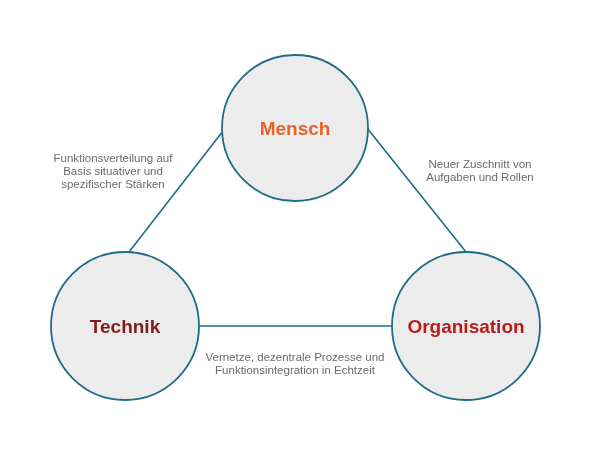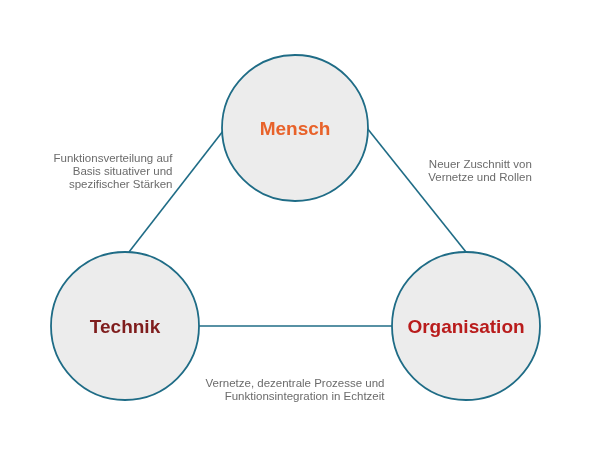--- a/index.html
+++ b/index.html
@@ -1,19 +1,19 @@
 <!DOCTYPE html>
 <html><head>
 <meta charset="utf-8">
 <style>
   html, body { margin: 0; padding: 0; background: #ffffff; }
   body { width: 600px; height: 465px; position: relative; overflow: hidden; font-family: "Liberation Sans", sans-serif; }
   svg { position: absolute; left: 0; top: 0; }
   .node-label { position: absolute; font-family: "Liberation Sans", sans-serif; font-weight: bold; font-size: 19px; text-align: center; transform: translate(-50%, -50%); white-space: nowrap; }
-  .edge-label { position: absolute; font-family: "Liberation Sans", sans-serif; font-size: 11.5px; line-height: 13px; text-align: right; white-space: pre-line; transform: translateX(-50%); }
+  .edge-label { position: absolute; font-family: "Liberation Sans", sans-serif; font-size: 11.5px; line-height: 13px; text-align: center; white-space: pre-line; transform: translateX(-50%); }
 </style>
 </head>
 <body>
 
 <svg width="600" height="465">
   <line x1="223" y1="131" x2="129" y2="252" stroke="#1f6c86" stroke-width="1.6"></line>
   <line x1="367" y1="128" x2="466" y2="252" stroke="#1f6c86" stroke-width="1.6"></line>
   <line x1="199" y1="326" x2="392" y2="326" stroke="#1f6c86" stroke-width="1.6"></line>
   <circle cx="295" cy="128" r="73" fill="#ececec" stroke="#1f6c86" stroke-width="1.8"></circle>
   <circle cx="125" cy="326" r="74" fill="#ececec" stroke="#1f6c86" stroke-width="1.8"></circle>
@@ -21,15 +21,15 @@
 </svg>
 
 <div class="node-label" style="left:295px; top:129px; color:#e8622a;">Mensch</div>
 <div class="node-label" style="left:125px; top:327px; color:#7f1d1d;">Technik</div>
 <div class="node-label" style="left:466px; top:327px; color:#b91c1c;">Organisation</div>
 
 <div class="edge-label" style="left:113px; top:152px; color:#6b6b6b;">Funktionsverteilung auf
 Basis situativer und
 spezifischer Stärken</div>
 <div class="edge-label" style="left:480px; top:158px; color:#6b6b6b;">Neuer Zuschnitt von
-Vernetze und Rollen</div>
-<div class="edge-label" style="left:295px; top:377px; color:#6b6b6b;">Vernetze, dezentrale Prozesse und
+Aufgaben und Rollen</div>
+<div class="edge-label" style="left:295px; top:351px; color:#6b6b6b;">Vernetze, dezentrale Prozesse und
 Funktionsintegration in Echtzeit</div>
 
 </body></html>

